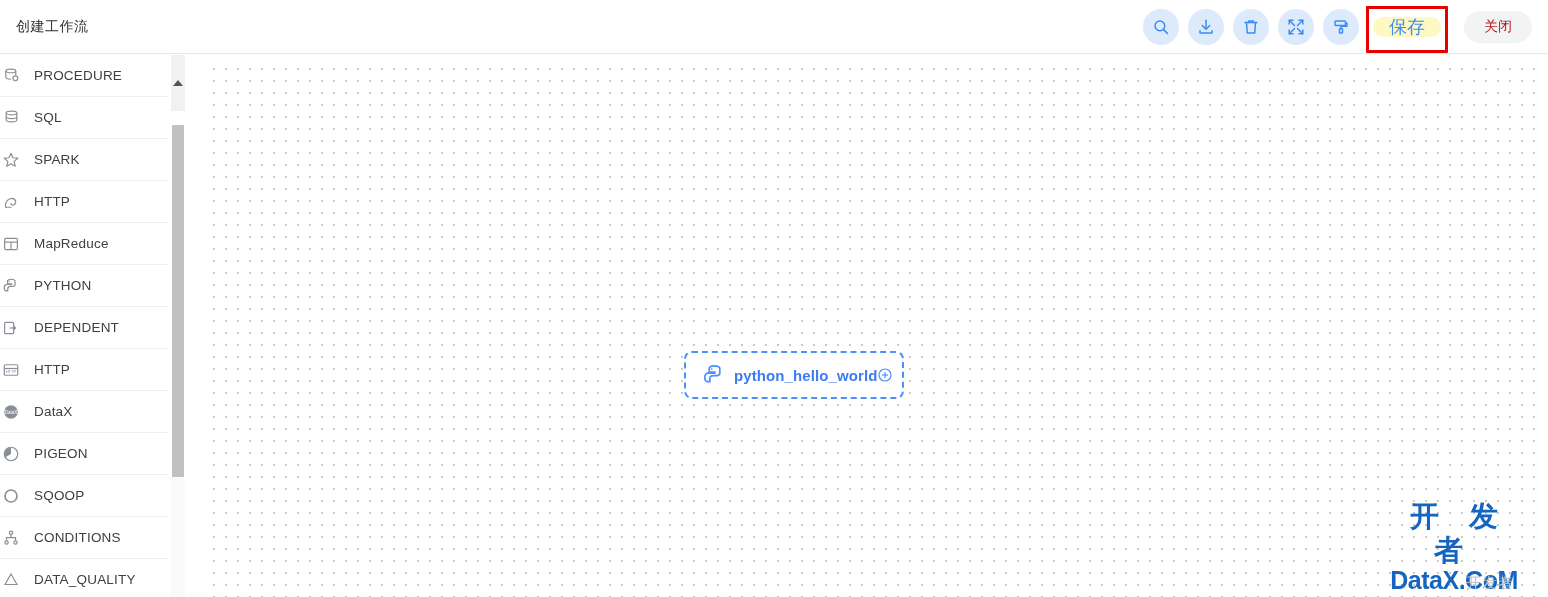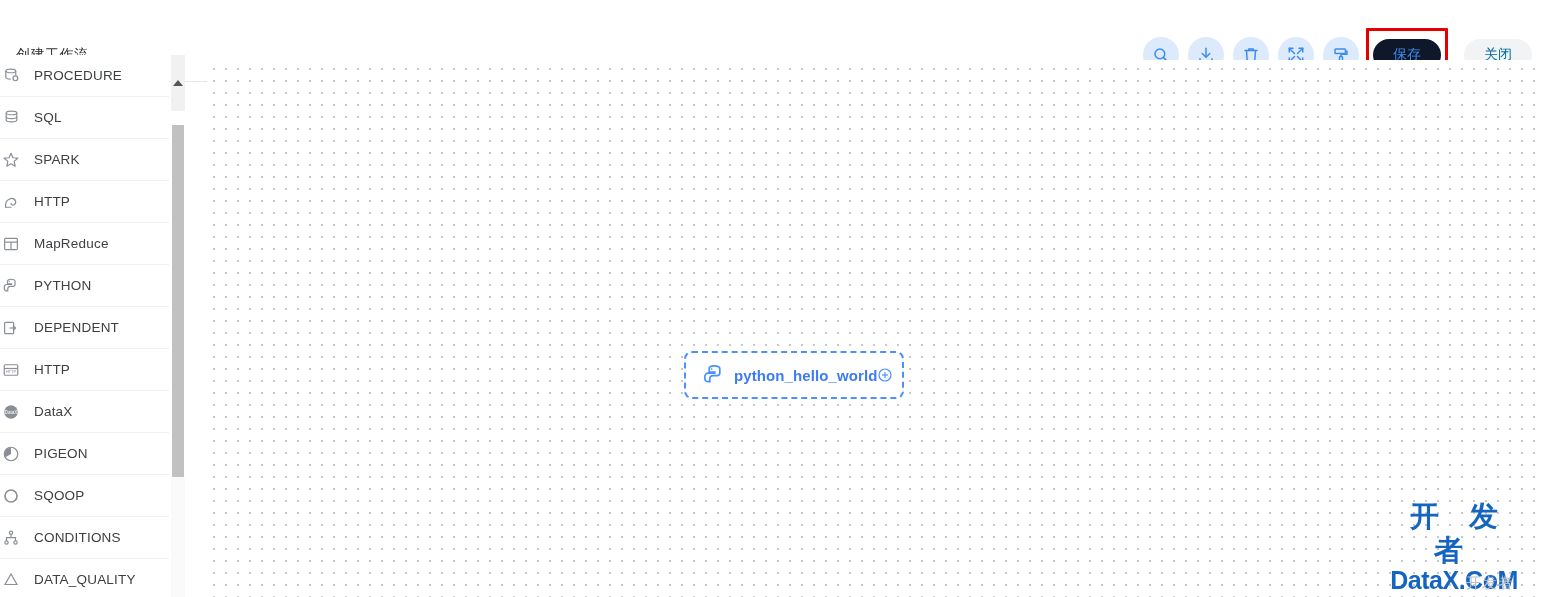--- a/index.html
+++ b/index.html
@@ -14,21 +14,20 @@
   
   .header {
     position: absolute;
     left: 0; top: 0;
     width: 1548px;
     height: 54px;
     background: #ffffff;
     border-bottom: 1px solid #e8e8e8;
     display: flex;
     align-items: center;
-    margin-top: 28px;
   }
   .page-title {
     margin-left: 16px;
     font-size: 14px;
     color: #2b2f33;
     font-weight: 500;
     letter-spacing: 0.5px;
   }
   .toolbar {
     position: absolute;
@@ -60,36 +59,36 @@
   }
   .save-highlight {
     position: absolute;
     left: -7px; top: -11px;
     width: 82px; height: 47px;
     border: 3px solid #e60000;
     border-radius: 1px;
     pointer-events: none;
   }
   .btn-save {
-    width: 68px; height: 32px;
+    width: 68px; height: 20px;
     border-radius: 16px;
-    background: #0f172a;
+    background: #fef9c3;
     color: #3c8cf0;
-    font-size: 14px;
+    font-size: 18px;
     display: flex;
     align-items: center;
     justify-content: center;
     cursor: pointer;
     border: none;
   }
   .btn-close {
     width: 68px; height: 32px;
     border-radius: 16px;
     background: #f2f3f5;
-    color: #0369a1;
+    color: #b91c1c;
     font-size: 14px;
     display: flex;
     align-items: center;
     justify-content: center;
     cursor: pointer;
     border: none;
     margin-left: 14px;
   }
 
   

